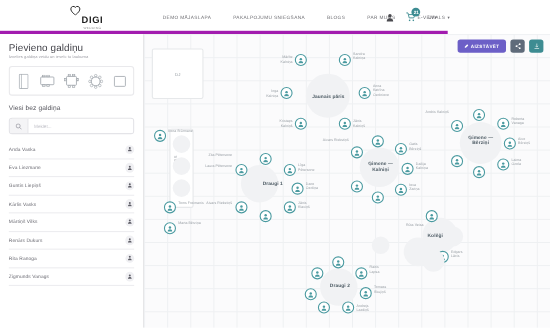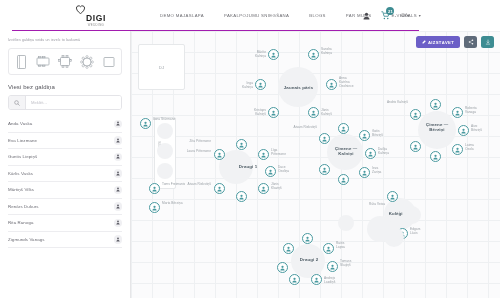--- a/index.html
+++ b/index.html
@@ -6,22 +6,22 @@
   html, body {
     width: 500px; height: 298px;
     font-family: "Liberation Sans", sans-serif;
     background: #ffffff;
     overflow: hidden;
   }
   .app { position: relative; width: 500px; height: 298px; background:#fff; }
 
   
   .topnav {
-    position:absolute; left:12px; top:0; width:407px; height:31px;
-    background:#ffffff; border-bottom:1px solid #a21caf;
+    position:absolute; left:0; top:0; width:407px; height:31px;
+    background:#ffffff; border-bottom:3px solid #a21caf;
     display:flex; align-items:center;
   }
   .brand { position:absolute; left:63px; top:4px; width:42px; text-align:center; }
   .brand-heart { font-size:10px; line-height:10px; color:#2b2b2b; }
   .brand-name { font-size:8.5px; font-weight:bold; letter-spacing:.6px; color:#1d1d1d; line-height:9px; }
   .brand-sub { font-size:2.8px; letter-spacing:.4px; color:#8a8a8a; line-height:4px; }
 
   .nav-links { position:absolute; left:148px; top:0; height:31px; display:flex; align-items:center; gap:20px; }
   .nav-link {
     font-size:4.3px; letter-spacing:.35px; color:#6d6d72; white-space:nowrap;
@@ -182,20 +182,21 @@
         <span class="cart-badge">21</span>
       </div>
       <div class="lang">
         <span>LV</span><span>▾</span>
       </div>
     </div>
   </div>
 
   <div class="leftpanel">
 
+    <div class="page-title">Pievieno galdiņu</div>
     <div class="page-sub">Izvēlies galdiņa veidu un ievelc to laukumā</div>
 
     <div class="shape-row">
       <div class="shape">
         <svg width="9" height="14" viewBox="0 0 18 28">
             <rect x="1" y="1" width="16" height="26" rx="1.5" fill="none" stroke="#9aa0a6" stroke-width="1.4"></rect>
             <line x1="5" y1="1" x2="5" y2="27" stroke="#9aa0a6" stroke-width="1.1"></line>
           </svg>
       </div>
       <div class="shape">

